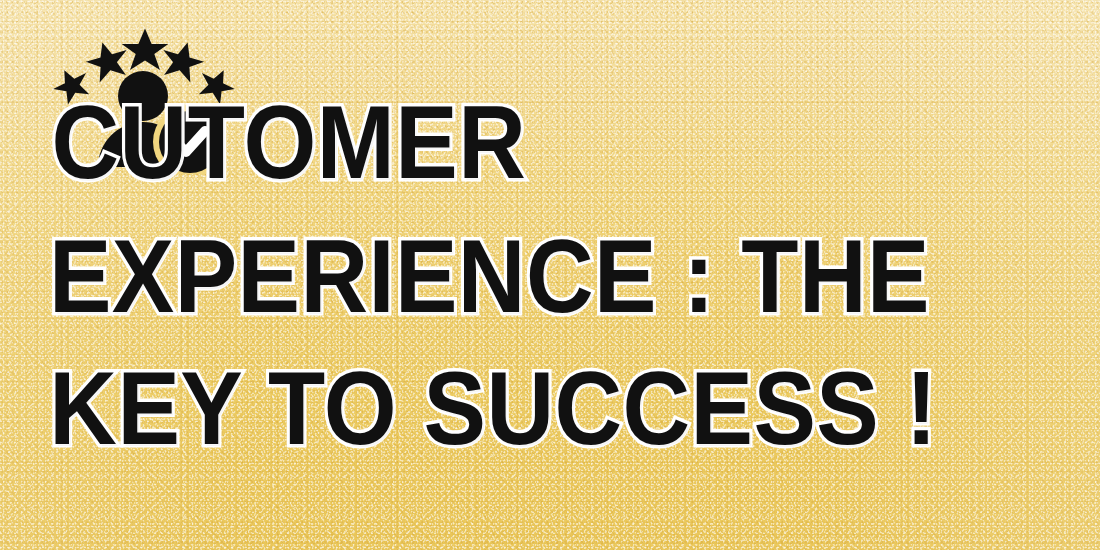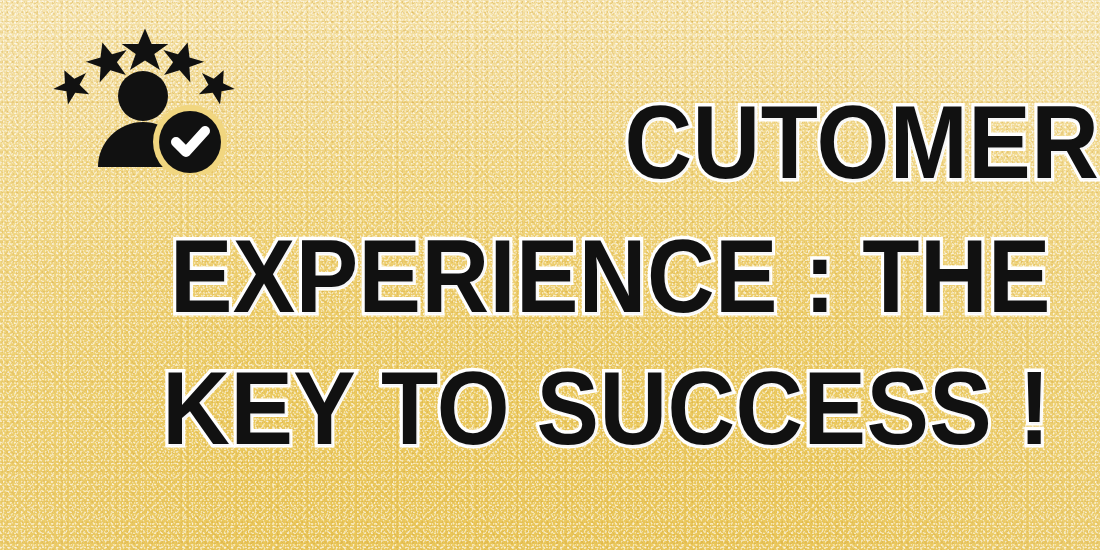--- a/index.html
+++ b/index.html
@@ -93,21 +93,21 @@
 
   
   .headline {
     position: absolute;
     left: 0;
     top: 0;
     width: 1100px;
     height: 550px;
     display: flex;
     flex-direction: column;
-    align-items: flex-end;
+    align-items: flex-start;
     justify-content: center;
     gap: 0;
     pointer-events: none;
   }
   .line {
     font-family: "Liberation Sans Narrow", "Liberation Sans", sans-serif;
     font-weight: 700;
     color: #111111;
     text-transform: uppercase;
     letter-spacing: 0.5px;

